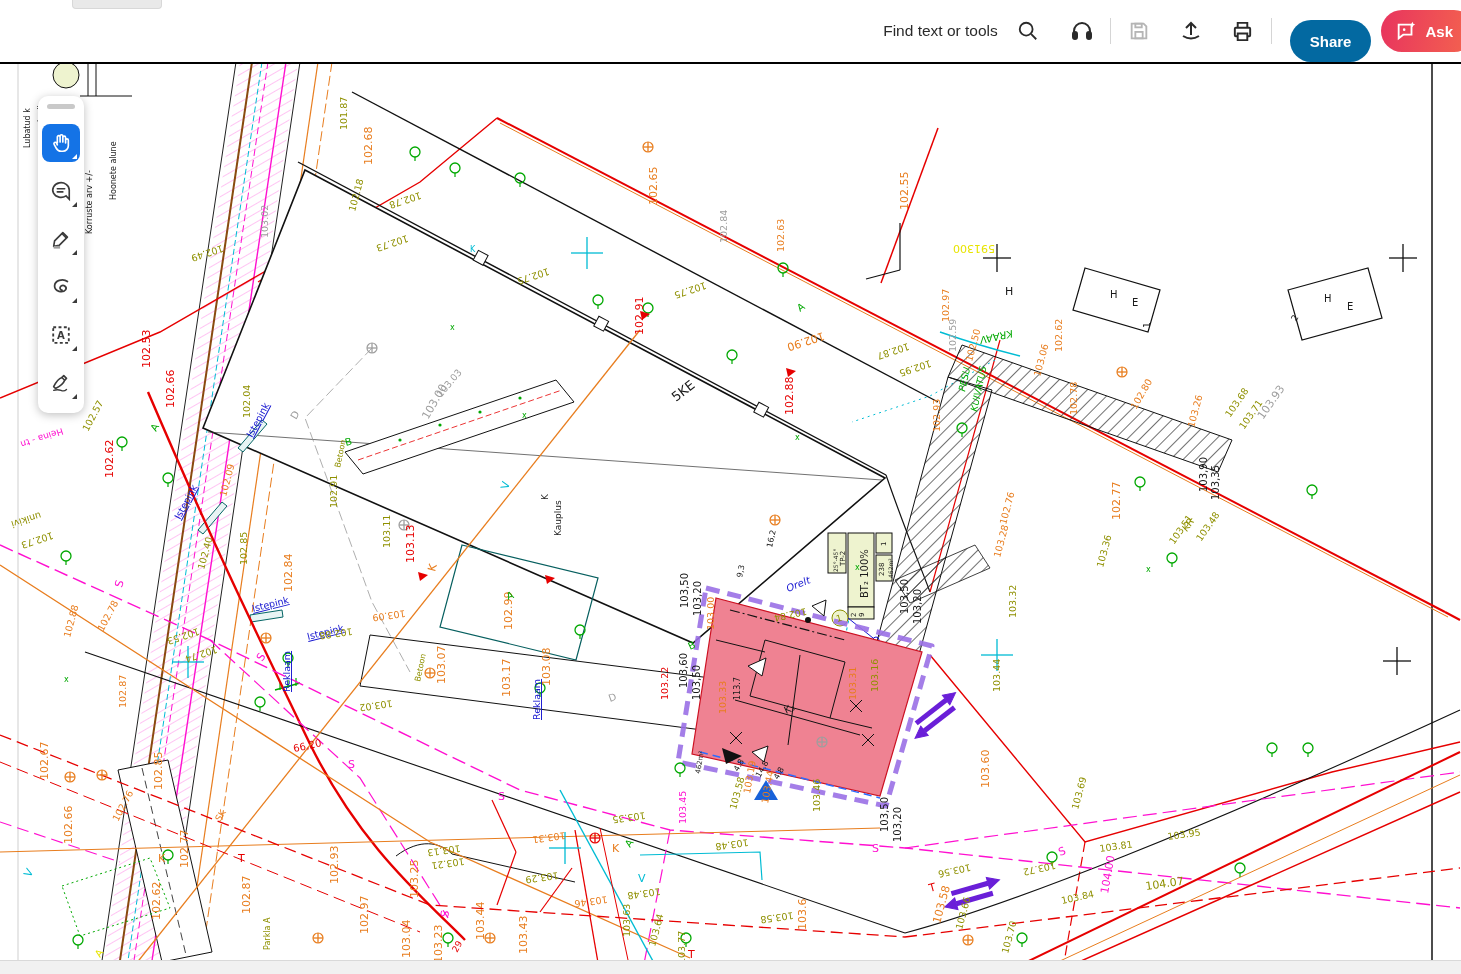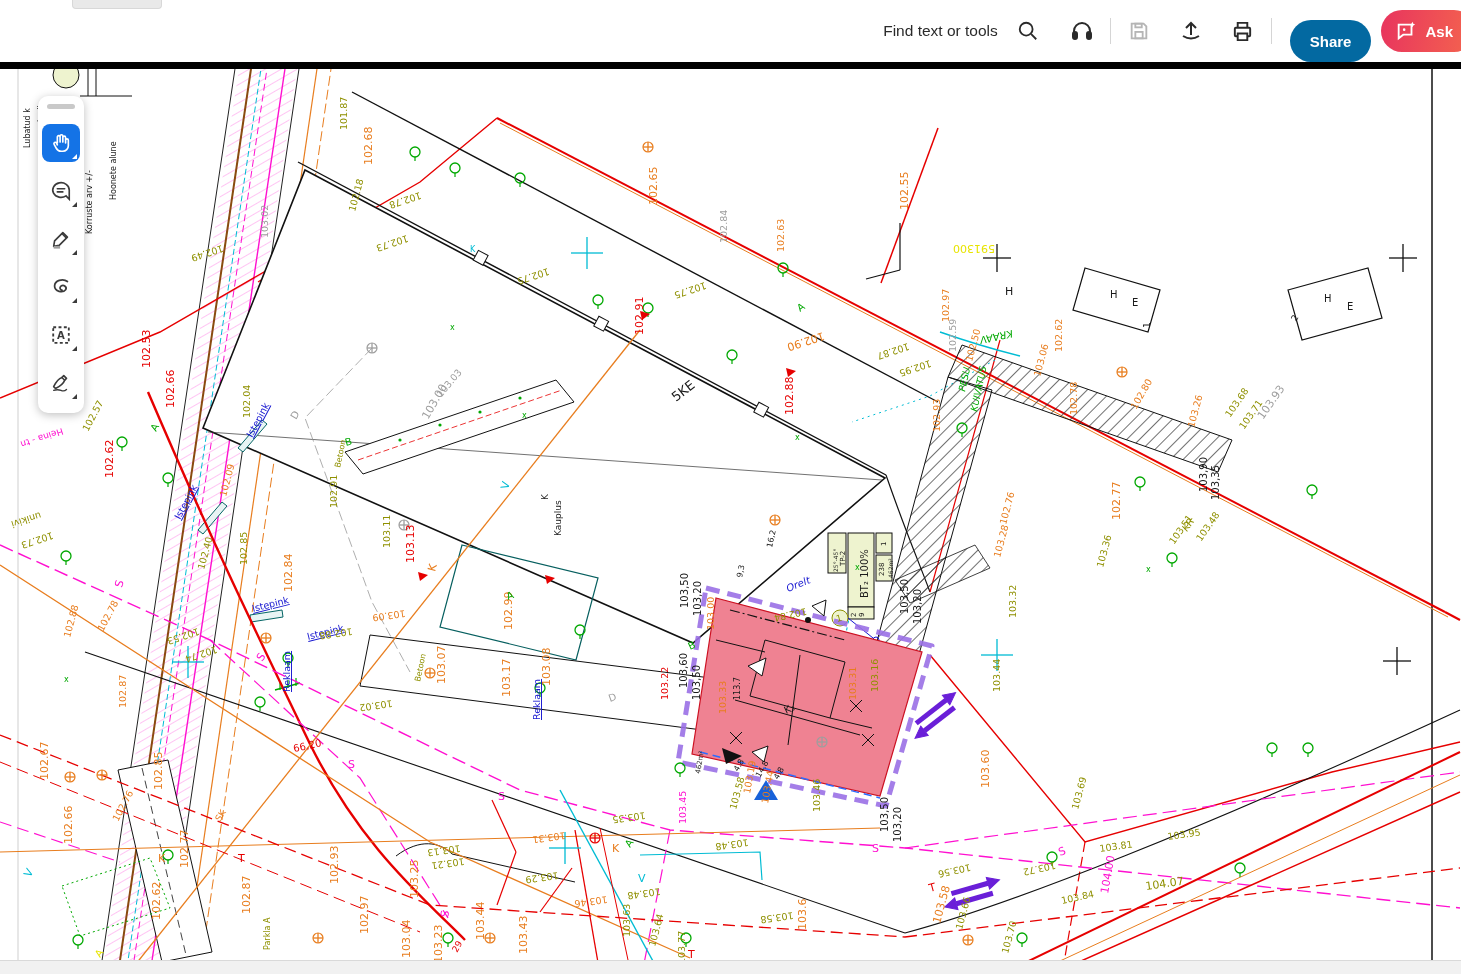--- a/index.html
+++ b/index.html
@@ -1,18 +1,18 @@
 <!DOCTYPE html>
 <html><head>
 <meta charset="utf-8">
 <style>
   html,body{margin:0;padding:0;width:1461px;height:974px;overflow:hidden;background:#fff;
     font-family:"Liberation Sans","DejaVu Sans",sans-serif;}
   .topbar{position:absolute;left:0;top:0;width:1461px;height:62px;background:#fff;z-index:40;
-    border-bottom:7px solid #000000;}
+    border-bottom:2px solid #000000;}
   .toptab{position:absolute;left:72px;top:0;width:88px;height:8px;background:#e9e9e9;
     border:1px solid #d8d8d8;border-top:none;border-radius:0 0 4px 4px;}
   .tb-right{position:absolute;right:0;top:0;height:62px;display:flex;align-items:center;}
   .findtext{font-size:15.5px;color:#2a2a2a;margin-right:10px;cursor:pointer;}
   .tb-ic{width:40px;height:40px;display:flex;align-items:center;justify-content:center;cursor:pointer;border-radius:4px;}
   .tb-ic svg{display:block;}
   .tb-div{width:1px;height:26px;background:#d5d5d5;margin:0 8px;}
   .pill{height:42px;border-radius:21px;display:flex;align-items:center;justify-content:center;
     color:#fff;font-size:15px;font-weight:bold;cursor:pointer;padding:0 20px;margin-left:10px;}
   .share{background:#0369a1;margin-top:20px;}

